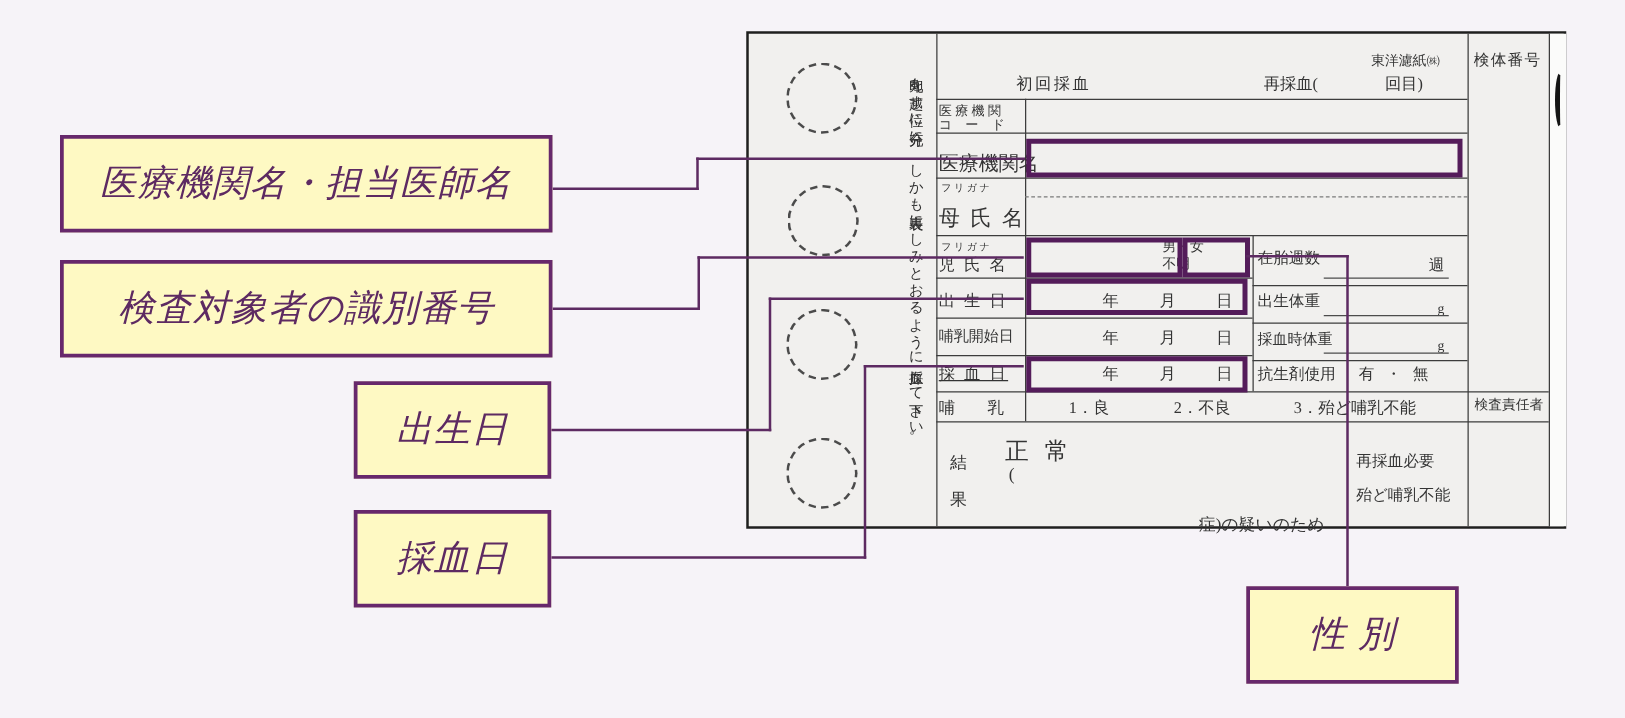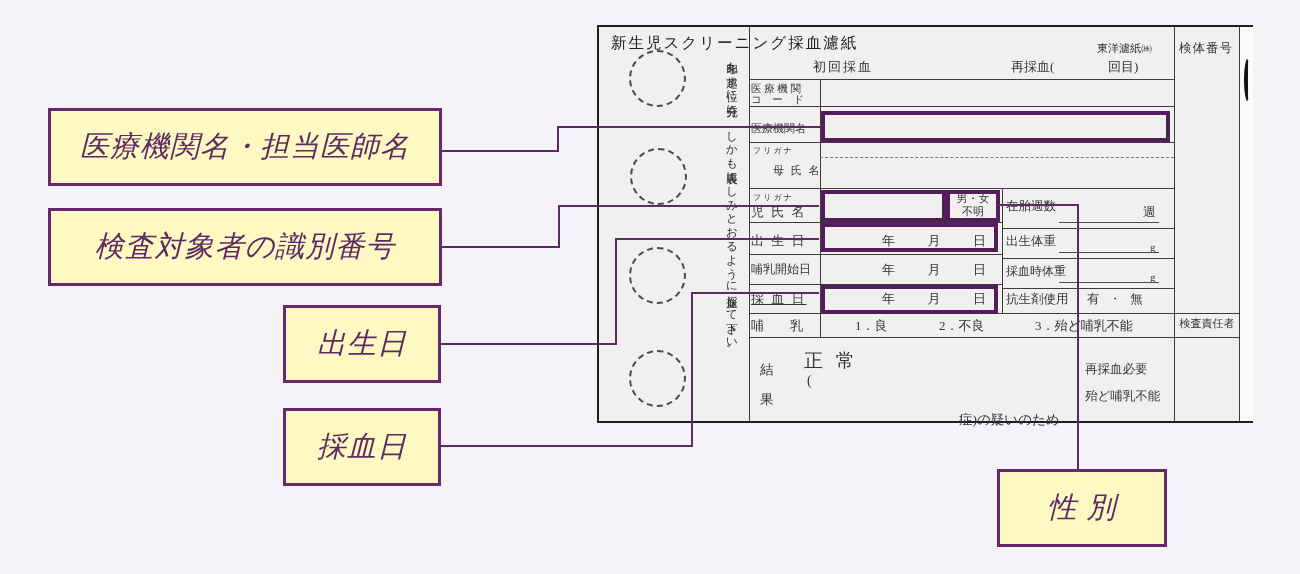--- a/index.html
+++ b/index.html
@@ -73,32 +73,31 @@
   <div class="hline" style="left:150px;top:195px;width:253px;"></div>
   <div class="hline" style="left:150px;top:227px;width:253px;"></div>
   <div class="hline" style="left:150px;top:257px;width:253px;"></div>
   <div class="hline" style="left:403px;top:201px;width:172px;"></div>
   <div class="hline" style="left:403px;top:231px;width:172px;"></div>
   <div class="hline" style="left:403px;top:261px;width:172px;"></div>
   <div class="hline" style="left:150px;top:286px;width:490px;"></div>
   <div class="hline" style="left:150px;top:310px;width:490px;"></div>
   <div class="dashline" style="left:221px;top:130px;width:354px;"></div>
 
-  <div class="ftext" style="left:12px;top:6px;font-size:15.5px;letter-spacing:2px;color:#222;">新生児スクリーニング採血濾紙</div>
   <div class="ftext" style="left:498px;top:14px;font-size:11px;">東洋濾紙㈱</div>
   <div class="ftext" style="left:580px;top:13px;font-size:12.5px;letter-spacing:1px;">検体番号</div>
   <div class="ftext" style="left:214px;top:31px;font-size:13px;letter-spacing:2px;">初回採血</div>
   <div class="ftext" style="left:412px;top:31px;font-size:13px;">再採血(</div>
   <div class="ftext" style="left:509px;top:31px;font-size:13px;">回目)</div>
 
   <div class="ftext" style="left:152px;top:55px;font-size:10.5px;">医 療 機 関</div>
   <div class="ftext" style="left:152px;top:66px;font-size:10.5px;">コ　ー　ド</div>
-  <div class="ftext" style="left:152px;top:94px;font-size:11px;">医療機関名</div>
+  <div class="ftext" style="left:152px;top:94px;font-size:16px;">医療機関名</div>
   <div class="ftext" style="left:154px;top:118px;font-size:8px;">フ リ ガ ナ</div>
-  <div class="ftext" style="left:152px;top:136px;font-size:11px;letter-spacing:2px;padding-left:22px;">母 氏 名</div>
+  <div class="ftext" style="left:152px;top:136px;font-size:17px;letter-spacing:2px;">母 氏 名</div>
   <div class="ftext" style="left:154px;top:165px;font-size:8px;">フ リ ガ ナ</div>
   <div class="ftext" style="left:152px;top:176px;font-size:13px;letter-spacing:2px;">児 氏 名</div>
   <div class="ftext" style="left:152px;top:205px;font-size:13px;letter-spacing:2px;">出 生 日</div>
   <div class="ftext" style="left:152px;top:234px;font-size:12px;">哺乳開始日</div>
   <div class="ftext" style="left:152px;top:263px;font-size:13px;letter-spacing:2px;text-decoration:underline;">採 血 日</div>
   <div class="ftext" style="left:152px;top:290px;font-size:13px;">哺　　乳</div>
 
   <div class="ymd" style="left:283px;top:205px;">
     <span>年</span>
     <span>月</span>
@@ -108,21 +107,21 @@
     <span>年</span>
     <span>月</span>
     <span>日</span>
   </div>
   <div class="ymd" style="left:283px;top:263px;">
     <span>年</span>
     <span>月</span>
     <span>日</span>
   </div>
 
-  <div class="ftext" style="left:347px;top:165px;width:54px;text-align:center;font-size:11px;line-height:13px;">
+  <div class="ftext" style="left:331px;top:165px;width:54px;font-size:11px;line-height:13px;">
     <div>男・女</div>
     <div>不明</div>
   </div>
 
   <div class="ftext" style="left:407px;top:171px;font-size:12.5px;">在胎週数</div>
   <div class="ftext" style="left:544px;top:177px;font-size:12.5px;">週</div>
   <div class="uline" style="left:460px;top:195px;width:100px;"></div>
 
   <div class="ftext" style="left:407px;top:206px;font-size:12.5px;">出生体重</div>
   <div class="ftext" style="left:551px;top:214px;font-size:11px;">g</div>

